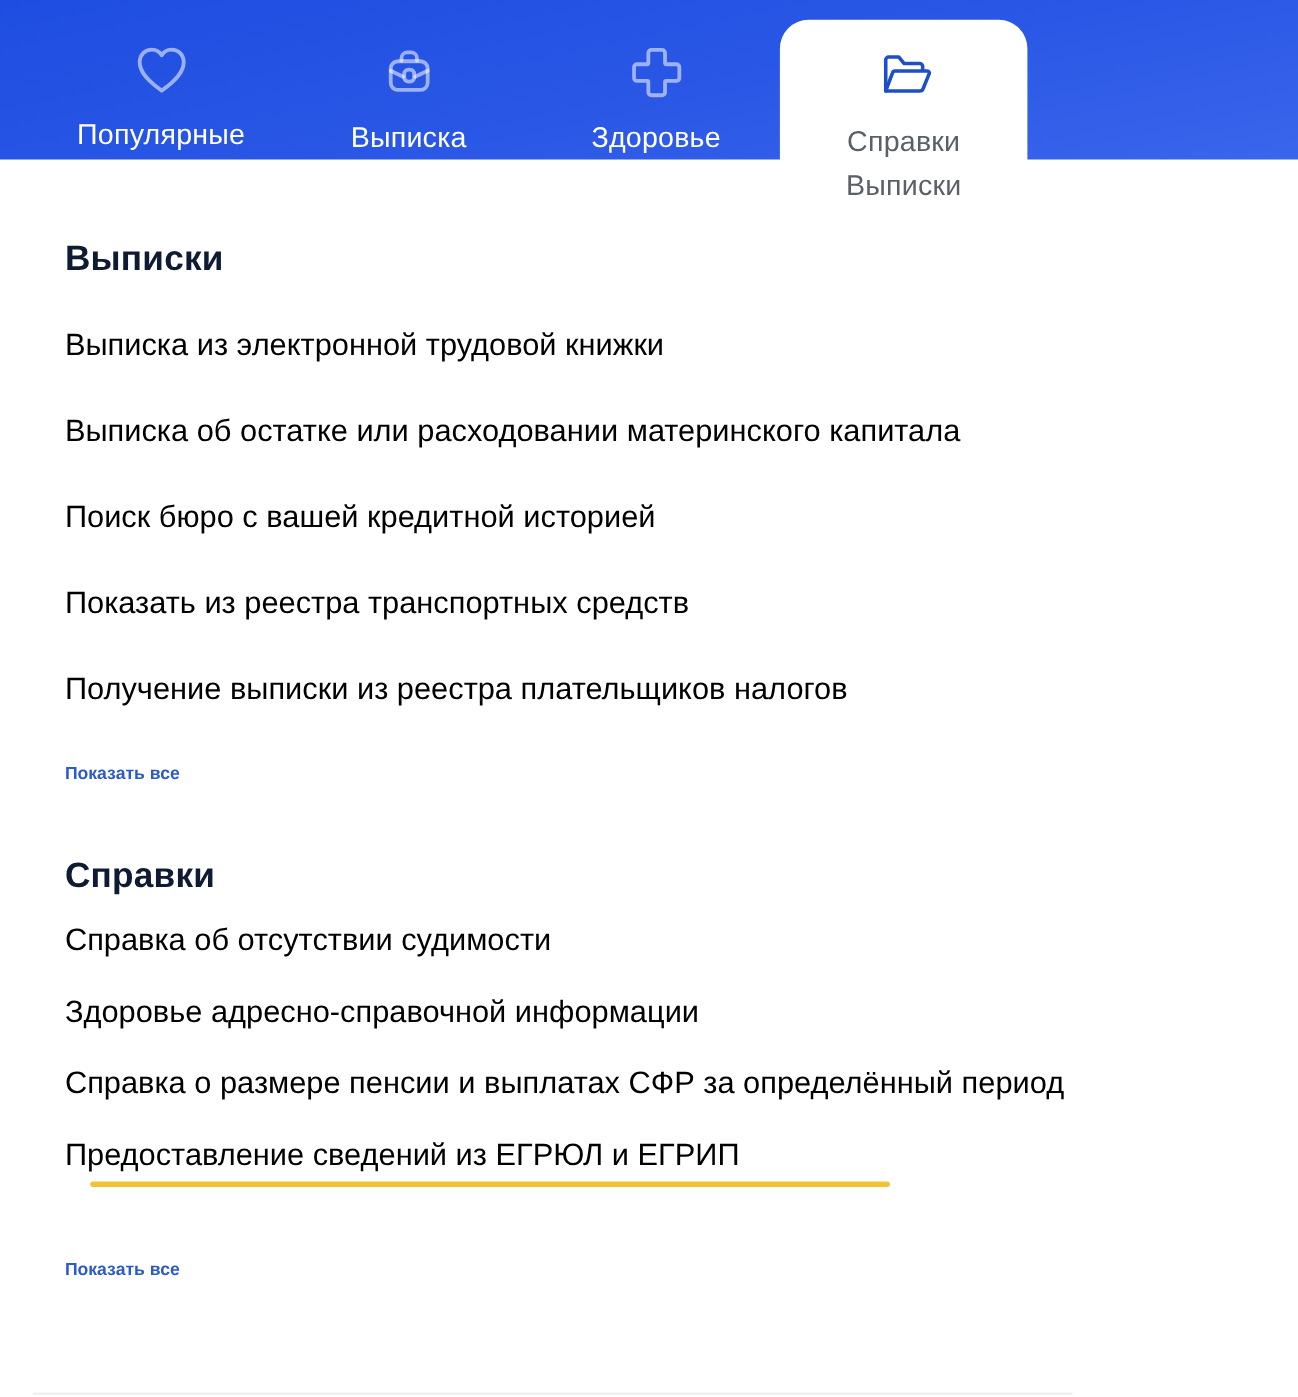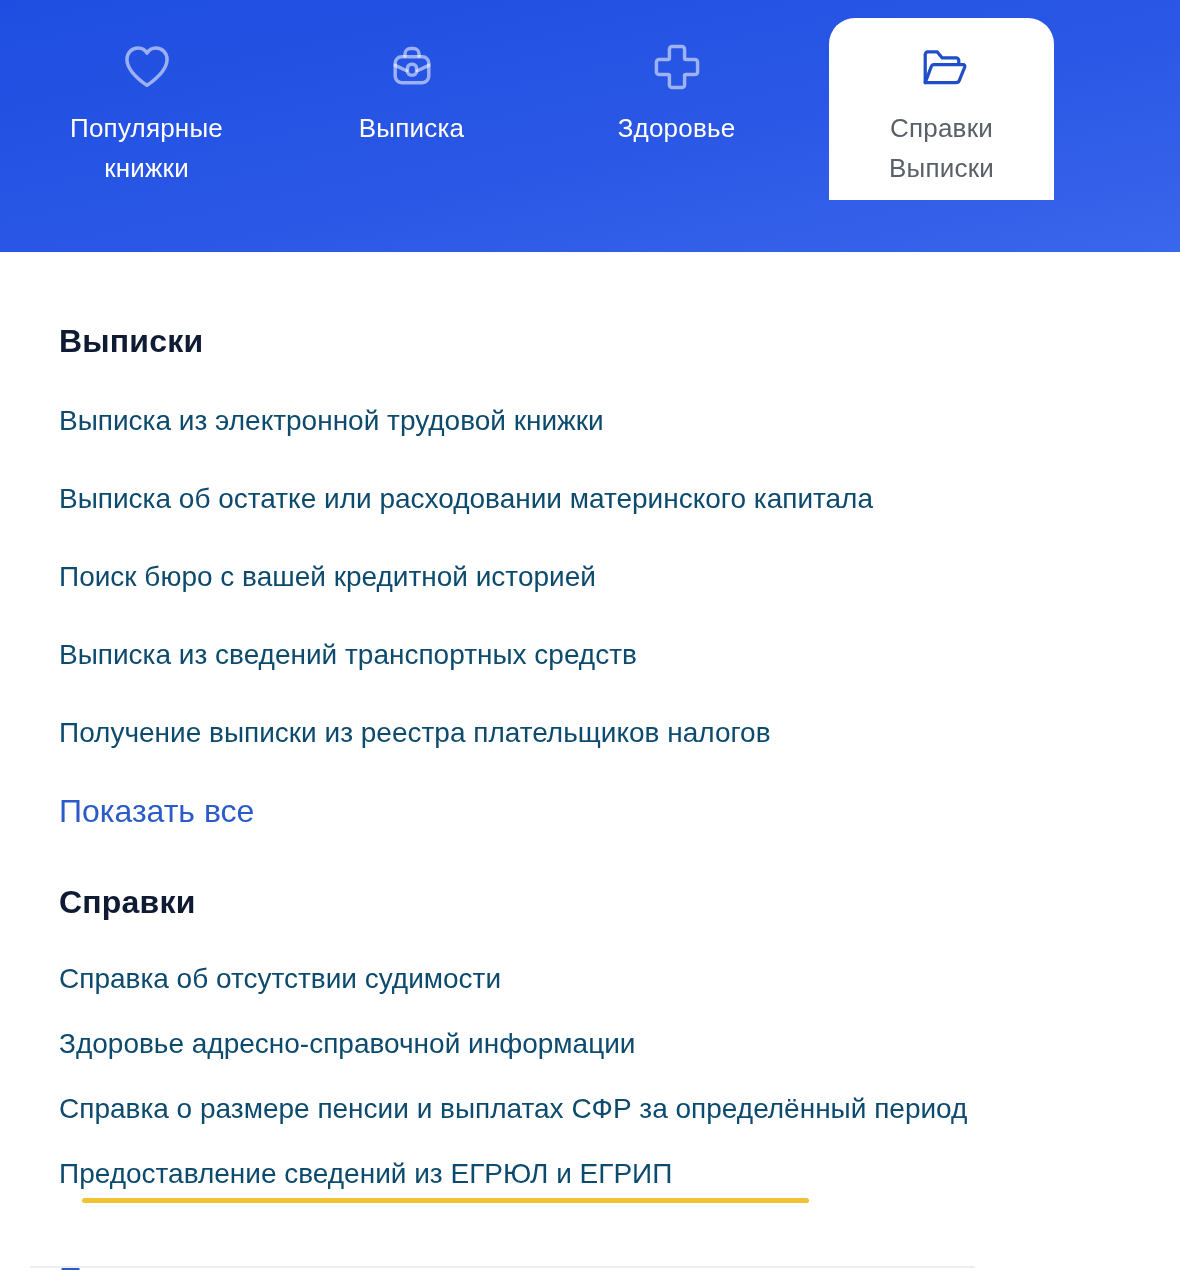--- a/index.html
+++ b/index.html
@@ -6,26 +6,25 @@
   body{
     width:1180px;height:1270px;
     background:#ffffff;
     font-family:"Liberation Sans", sans-serif;
     overflow:hidden;
     position:relative;
     -webkit-font-smoothing:antialiased;
   }
   
   .header{
-    height:252px;
+    height:145px;
     background:linear-gradient(168deg,#1e4ee1 0%,#2a57e5 55%,#3a66ec 100%);
     display:flex;
     padding-left:34px;
     box-sizing:border-box;
-    gap:40px;
   }
   .tab{
     width:225px;
     display:flex;flex-direction:column;align-items:center;
     padding-top:38px;
     box-sizing:border-box;
     color:#ffffff;
     cursor:pointer;
   }
   .tab .icon-box{
@@ -59,47 +58,48 @@
     margin:0;
     font-size:32px;
     line-height:32px;
     font-weight:700;
     color:#0f1b33;
     letter-spacing:.2px;
   }
   #section-vypiski .section-title{margin-top:73px;}
   #section-spravki .section-title{margin-top:62px;}
   .links{margin-top:49px;}
-  #section-spravki .links{margin-top:46px;}
+  #section-spravki .links{margin-top:29px;}
   .link{
     font-size:28px;
     line-height:30px;
-    color:#0c4a6e;
+    color:#000000;
     cursor:pointer;
     display:block;
     text-decoration:none;
     width:max-content;
     max-width:1080px;
   }
   .link + .link{margin-top:48px;}
   #section-spravki .link + .link{margin-top:35px;}
   .highlight-underline{
     height:5px;width:727px;
     margin-left:23px;margin-top:9px;
     background:#f1c233;
     border-radius:3px;
   }
   .show-all{
     display:block;
-    font-size:32px;
+    font-size:16px;
     line-height:26px;
     color:#2b5ac9;
     cursor:pointer;
     text-decoration:none;
     width:max-content;
+    font-weight:bold;
   }
   #section-vypiski .show-all{margin-top:50px;}
   #section-spravki .show-all{margin-top:63px;}
   .bottom-hint{
     position:absolute;
     left:30px;bottom:2px;
     width:945px;height:2px;
     background:#eceef3;
   }
 </style>
@@ -162,21 +162,21 @@
 </div>
 
 <div class="content">
 
   <div id="section-vypiski">
     <h2 class="section-title">Выписки</h2>
     <div class="links">
       <a class="link">Выписка из электронной трудовой книжки</a>
       <a class="link">Выписка об остатке или расходовании материнского капитала</a>
       <a class="link">Поиск бюро с вашей кредитной историей</a>
-      <a class="link">Выписка из сведений транспортных средств</a>
+      <a class="link">Показать из реестра транспортных средств</a>
       <a class="link">Получение выписки из реестра плательщиков налогов</a>
     </div>
     <a class="show-all">Показать все</a>
   </div>
 
   <div id="section-spravki">
     <h2 class="section-title">Справки</h2>
     <div class="links">
       <a class="link">Справка об отсутствии судимости</a>
       <a class="link">Здоровье адресно-справочной информации</a>

